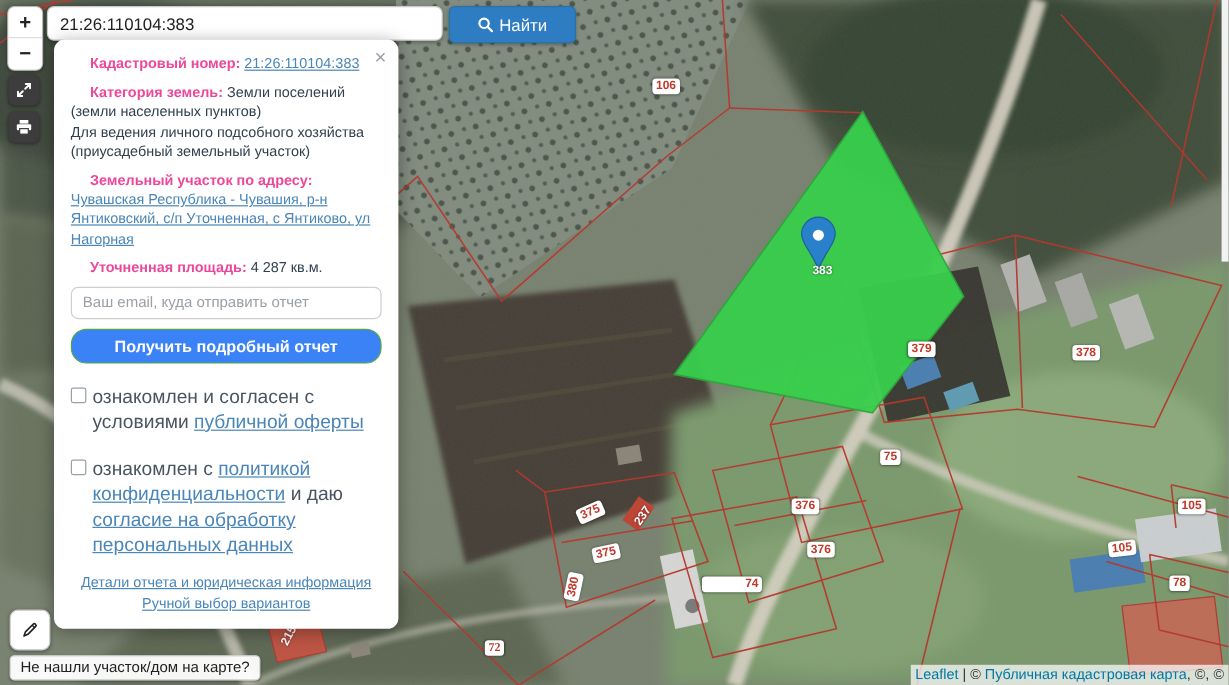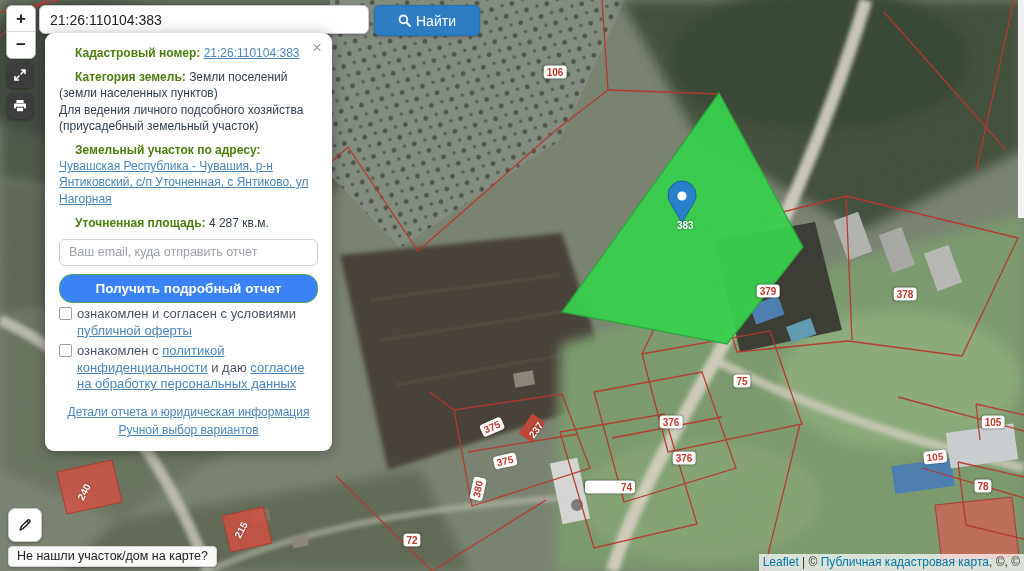--- a/index.html
+++ b/index.html
@@ -14,28 +14,28 @@
   
   .zoombox{position:absolute;left:6px;top:5px;width:28px;background:#fff;border:1px solid #b9b9b9;border-radius:6px;overflow:hidden;box-shadow:0 1px 3px rgba(0,0,0,.3);}
   .zoombox button{display:block;width:100%;height:26px;border:0;background:#fff;font-size:17px;font-weight:700;color:#222;cursor:pointer;padding:0;}
   .zoombox button:first-child{border-bottom:1px solid #d6d6d6;}
   .sq-dark{position:absolute;left:7px;width:26px;height:26px;background:#3d3d3d;border-radius:6px;box-shadow:0 1px 3px rgba(0,0,0,.4);display:flex;align-items:center;justify-content:center;cursor:pointer;}
   .searchbar{position:absolute;left:39px;top:5px;width:328px;height:27px;background:#fff;border:1px solid #c9c9c9;border-radius:6px;box-shadow:0 1px 3px rgba(0,0,0,.25);}
   .searchbar input{width:100%;height:100%;border:0;outline:0;background:transparent;padding:0 10px;font-size:14px;color:#222;font-family:inherit;box-sizing:border-box;}
   .findbtn{position:absolute;left:374px;top:5px;height:29px;padding:0 23px;background:#2e7dc2;border:1px solid #2a70ad;border-radius:5px;color:#fff;font-size:14px;display:flex;align-items:center;gap:5px;cursor:pointer;box-shadow:0 1px 3px rgba(0,0,0,.25);}
   
   .popup{position:absolute;left:45px;top:33px;width:287px;background:#fff;border-radius:9px;box-shadow:0 2px 14px rgba(0,0,0,.35);padding:12px 14px 12px 14px;box-sizing:border-box;font-size:12px;color:#33414f;line-height:1.35;}
-  .popup b{color:#4d7c0f;padding-left:16px;}
+  .popup b{color:#ec4899;padding-left:16px;}
   .popup a{color:#4a86b8;text-decoration:underline;cursor:pointer;}
   .popup .sec{margin-bottom:8px;}
   .popup .close{position:absolute;right:10px;top:6px;font-size:17px;color:#9aa0a6;cursor:pointer;line-height:1;}
   .popup input.email{width:100%;height:27px;border:1px solid #cfcfcf;border-radius:6px;padding:0 9px;font-size:12.5px;color:#333;box-sizing:border-box;font-family:inherit;outline:0;}
   .popup input.email::placeholder{color:#9aa0a6;}
   .greenbtn{width:100%;height:29px;margin-top:8px;background:#3b82f6;border:1px solid #4fa74f;border-radius:13px;color:#fff;font-size:13.5px;font-weight:700;cursor:pointer;font-family:inherit;}
-  .chk{display:flex;gap:5px;margin-top:3px;font-size:13px;color:#4a5561;line-height:1.3;}
+  .chk{display:flex;gap:5px;margin-top:19px;font-size:16px;color:#4a5561;line-height:1.3;}
   .chk .box{flex:0 0 auto;width:11px;height:11px;margin-top:1px;border:1px solid #9aa0a6;border-radius:2px;background:#fff;cursor:pointer;}
   .chk a{color:#4a86b8;}
   .bottom-links{margin-top:10px;text-align:center;font-size:12px;line-height:1.5;}
   .bottom-links a{display:block;}
   
   .pencilbtn{position:absolute;left:8px;top:508px;width:32px;height:32px;background:#fff;border:1px solid #ccc;border-radius:7px;box-shadow:0 1px 3px rgba(0,0,0,.3);display:flex;align-items:center;justify-content:center;cursor:pointer;}
   .notfound{position:absolute;left:8px;top:546px;background:rgba(255,255,255,.95);border:1px solid #d5d5d5;border-radius:4px;padding:2px 8px 3px;font-size:12.5px;color:#222;cursor:pointer;box-shadow:0 1px 2px rgba(0,0,0,.25);}
   
   .attrib{position:absolute;right:0;bottom:0;background:rgba(255,255,255,.72);font-size:12px;color:#333;padding:1px 4px 2px;white-space:nowrap;}
   .attrib a{color:#0078a8;text-decoration:none;}
@@ -146,21 +146,21 @@
       <div class="plabel chip" style="left: 555px; top: 72px; transform: translate(-50%, -50%) rotate(0deg);">106</div>
       <div class="plabel chip" style="left: 768px; top: 291px; transform: translate(-50%, -50%) rotate(0deg);">379</div>
       <div class="plabel chip" style="left: 905px; top: 294px; transform: translate(-50%, -50%) rotate(0deg);">378</div>
       <div class="plabel chip" style="left: 742px; top: 381px; transform: translate(-50%, -50%) rotate(0deg);">75</div>
       <div class="plabel chip" style="left: 671px; top: 422px; transform: translate(-50%, -50%) rotate(0deg);">376</div>
       <div class="plabel chip" style="left: 684px; top: 458px; transform: translate(-50%, -50%) rotate(0deg);">376</div>
       <div class="plabel chip" style="left: 492px; top: 427px; transform: translate(-50%, -50%) rotate(-24deg);">375</div>
       <div class="plabel chip" style="left: 505px; top: 461px; transform: translate(-50%, -50%) rotate(-12deg);">375</div>
       <div class="plabel chip" style="left: 478px; top: 489px; transform: translate(-50%, -50%) rotate(-78deg);">380</div>
       <div class="plabel chip" style="left: 610px; top: 487px; transform: translate(-50%, -50%) rotate(0deg); padding-left: 36px;">74</div>
-      <div class="plabel chip" style="left: 412px; top: 540px; transform: translate(-50%, -50%) rotate(0deg);">72</div>
+      <div class="plabel chip" style="left: 412px; top: 540px; transform: translate(-50%, -50%) rotate(0deg); font-family: Liberation Serif, serif;">72</div>
       <div class="plabel chip" style="left: 993px; top: 422px; transform: translate(-50%, -50%) rotate(0deg);">105</div>
       <div class="plabel chip" style="left: 935px; top: 457px; transform: translate(-50%, -50%) rotate(-6deg);">105</div>
       <div class="plabel chip" style="left: 983px; top: 486px; transform: translate(-50%, -50%) rotate(0deg);">78</div>
       <div class="plabel onred" style="left: 536px; top: 430px; transform: translate(-50%, -50%) rotate(-55deg);">237</div>
       <div class="plabel onred" style="left: 84px; top: 492px; transform: translate(-50%, -50%) rotate(-62deg);">240</div>
       <div class="plabel onred" style="left: 241px; top: 530px; transform: translate(-50%, -50%) rotate(-62deg);">215</div>
     </div>
   <div class="marker-label" style="left:677px;top:220px;">383</div>
 
   <div class="zoombox">

